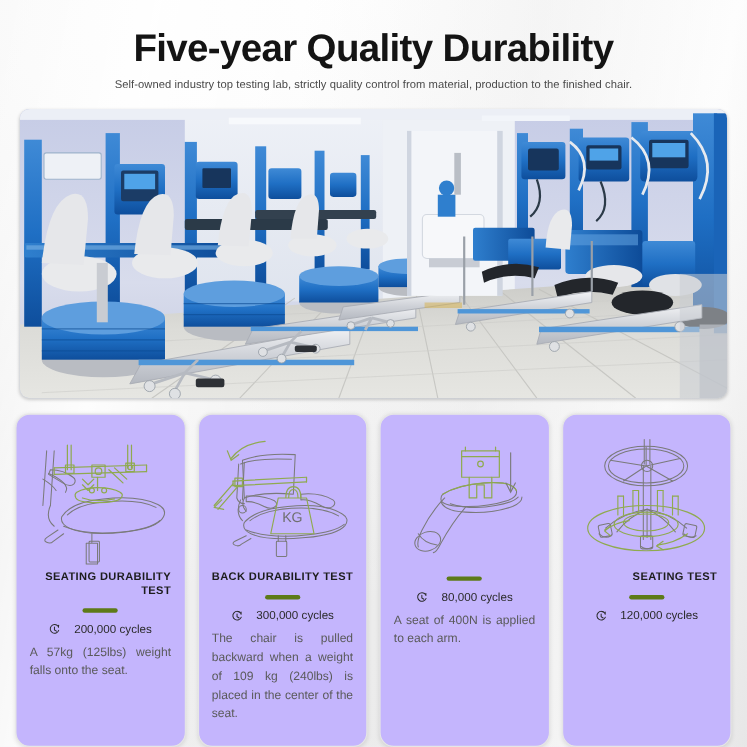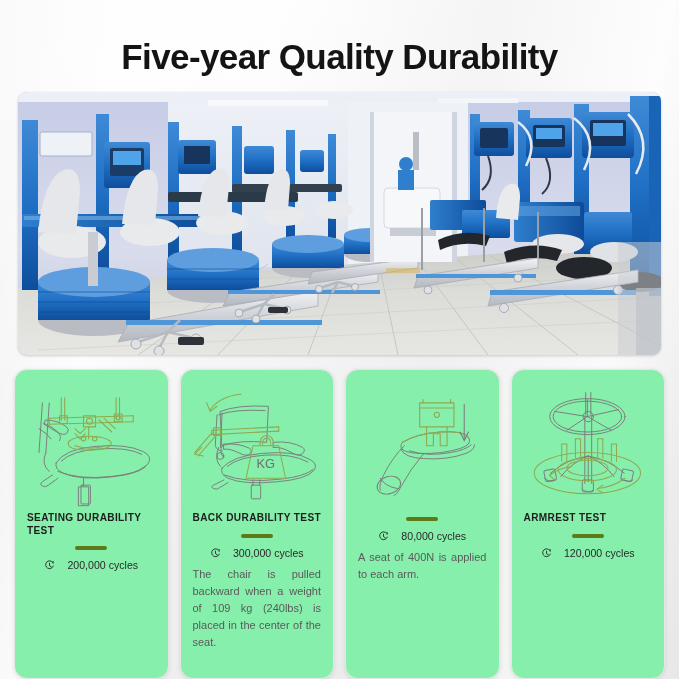--- a/index.html
+++ b/index.html
@@ -35,21 +35,21 @@
   .page {
     position: relative;
     width: 679px;
     height: 679px;
     display: flex;
     flex-direction: column;
   }
 
   
   .header {
-    padding-top: 37px;
+    padding-top: 24px;
     text-align: center;
   }
 
   .title {
     font-size: 35px;
     font-weight: 700;
     letter-spacing: -0.6px;
     color: #141414;
     line-height: 1.12;
   }
@@ -78,41 +78,41 @@
   .cards {
     margin: 14px 14px 0 14px;
     flex: 1;
     display: grid;
     grid-template-columns: repeat(4, 1fr);
     gap: 11px;
     align-items: stretch;
   }
 
   .card {
-    background: #86efac;
+    background: #c4b5fd;
     border: 1px solid #e6e6e6;
     border-radius: 13px;
     box-shadow: 0 1px 4px rgba(0,0,0,0.10);
     padding: 10px 12px 12px 12px;
     display: flex;
     flex-direction: column;
     overflow: hidden;
   }
 
   .card-illu {
     height: 128px;
     display: flex;
     align-items: center;
     justify-content: center;
   }
   .card-illu svg { width: 100%; height: 100%; }
 
   .card-title {
     margin-top: 4px;
-    text-align: left;
+    text-align: right;
     font-size: 10.1px;
     font-weight: 700;
     letter-spacing: 0.35px;
     color: #1d1d1d;
     line-height: 1.25;
   }
 
   .divider {
     width: 32px;
     height: 4px;
@@ -148,20 +148,21 @@
 </style>
 </head>
 <body>
 
 <div class="bg-sheen"></div>
 
 <div class="page">
 
   <div class="header">
     <div class="title">Five-year Quality Durability</div>
+    <div class="subtitle">Self-owned industry top testing lab, strictly quality control from material, production to the finished chair.</div>
   </div>
 
   <div class="hero">
     <span class="sr">Quality testing laboratory with rows of blue chair durability testing machines along a wooden floor aisle</span>
     <svg viewBox="0 0 643 263" preserveAspectRatio="none">
       <defs>
         <linearGradient id="wallG" x1="0" y1="0" x2="0" y2="1">
           <stop offset="0%" stop-color="#c6cce6"></stop>
           <stop offset="60%" stop-color="#d8dcec"></stop>
           <stop offset="100%" stop-color="#c3c9df"></stop>
@@ -448,20 +449,21 @@
       <div class="cycles">
         <span class="clock-icon">
           <svg viewBox="0 0 12 12" fill="none" stroke="#2a2a2a" stroke-width="1" stroke-linecap="round">
             <path d="M9.6 2.6 A4.3 4.3 0 1 0 10.2 6.6"></path>
             <path d="M6 3.4 L6 6.2 L8 7.4"></path>
             <path d="M10 1.6 L10 3.6"></path>
           </svg>
         </span>
         <span>200,000 cycles</span>
       </div>
+      <div class="desc">A 57kg (125lbs) weight falls onto the seat.</div>
     </div>
 
     <div class="card">
       <div class="card-illu">
         <svg viewBox="0 0 150 128">
           <g fill="none" stroke="#7a7a7a" stroke-width="1.1" stroke-linejoin="round" stroke-linecap="round">
 
             <path d="M32 26 q20 -8 56 -6 l-2 42 q-32 -3 -52 4 z"></path>
             <path d="M30 30 q18 -7 54 -5"></path>
             <path d="M28 30 L26 66 q2 6 8 6"></path>
@@ -613,21 +615,21 @@
             <path d="M102 64 L102 84 M108 64 L108 84"></path>
             <path d="M44 64 L50 64 M60 58 L66 58 M86 58 L92 58 M102 64 L108 64"></path>
 
             <path d="M30 100 q12 -8 26 -10"></path>
             <path d="M36 96 L30 101 L36 106"></path>
             <path d="M118 104 q-14 10 -32 12"></path>
             <path d="M92 112 L85 117 L92 121"></path>
           </g>
         </svg>
       </div>
-      <div class="card-title">ARMREST TEST</div>
+      <div class="card-title">SEATING TEST</div>
       <div class="divider"></div>
       <div class="cycles">
         <span class="clock-icon">
           <svg viewBox="0 0 12 12" fill="none" stroke="#2a2a2a" stroke-width="1" stroke-linecap="round">
             <path d="M9.6 2.6 A4.3 4.3 0 1 0 10.2 6.6"></path>
             <path d="M6 3.4 L6 6.2 L8 7.4"></path>
             <path d="M10 1.6 L10 3.6"></path>
           </svg>
         </span>
         <span>120,000 cycles</span>

